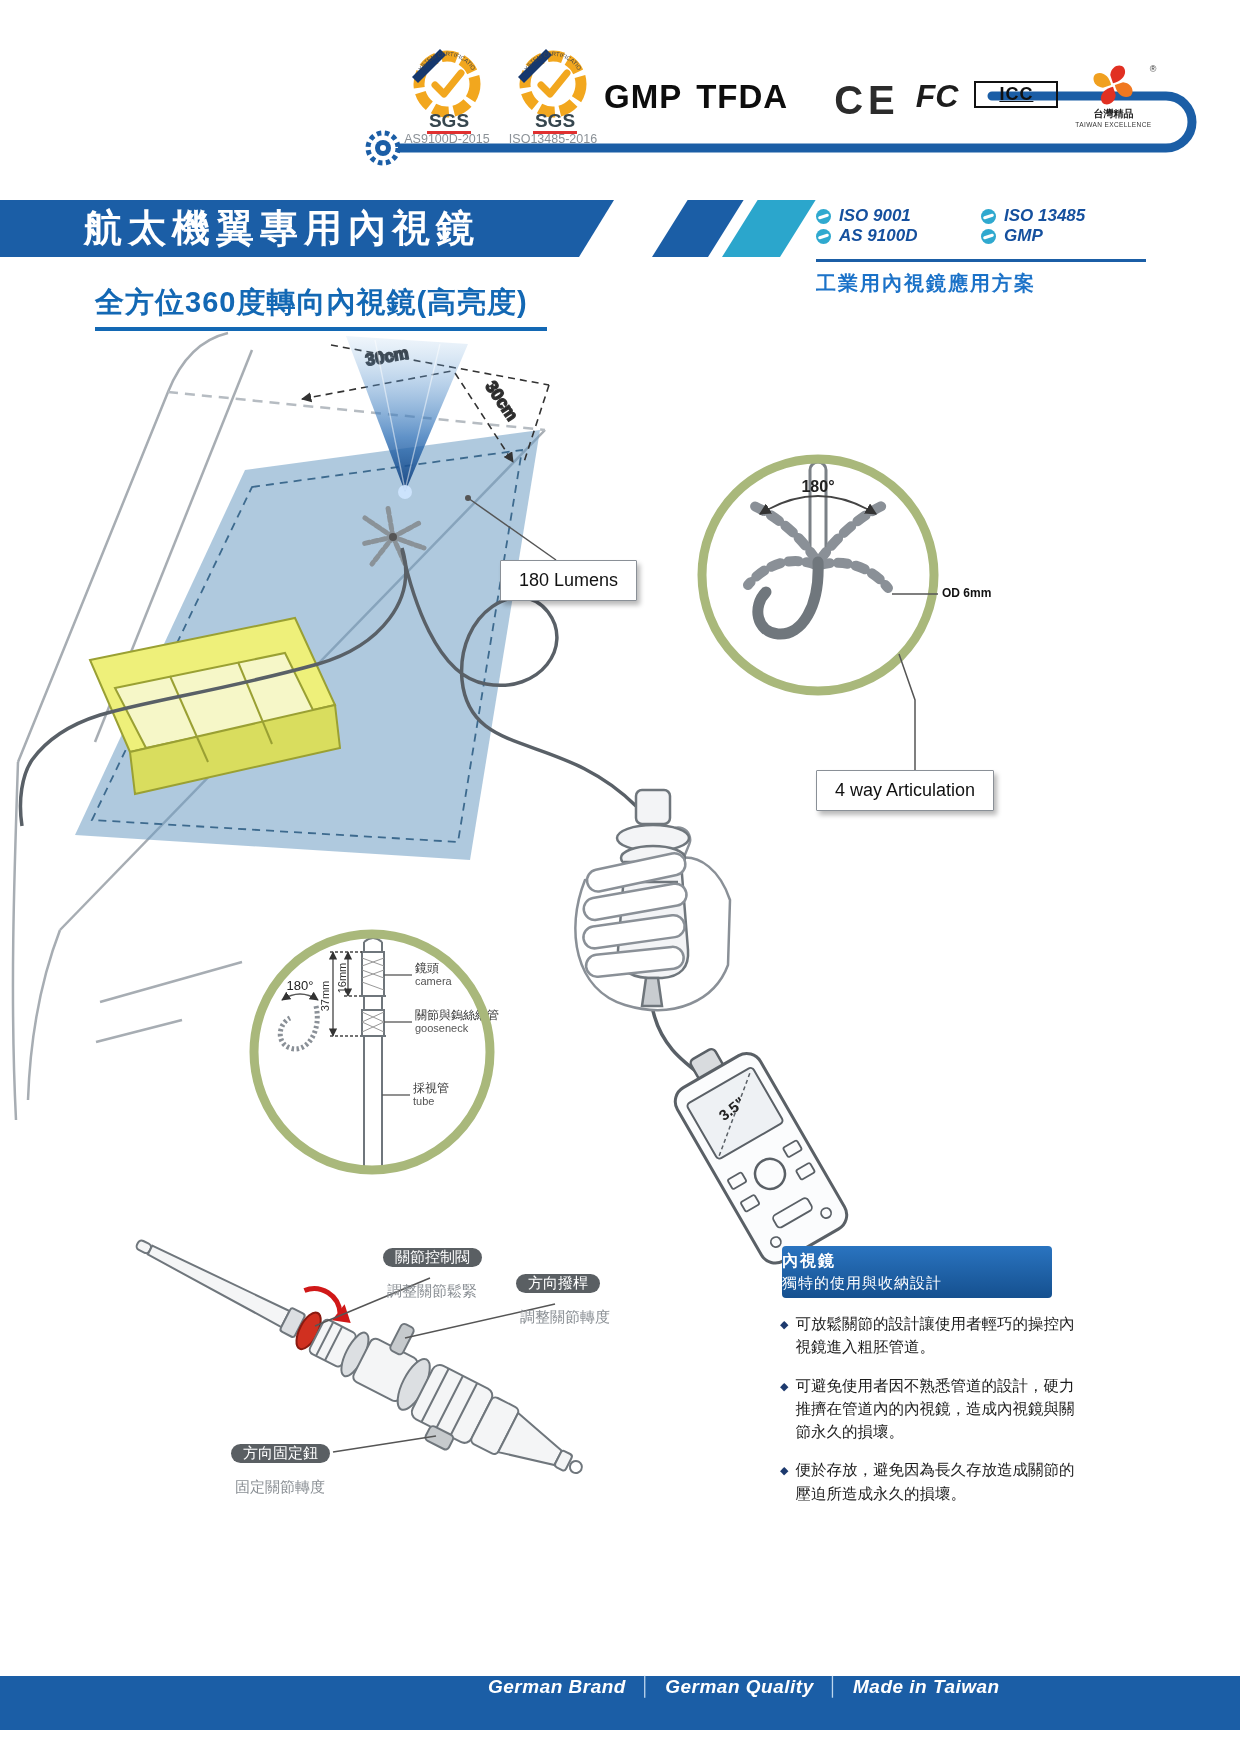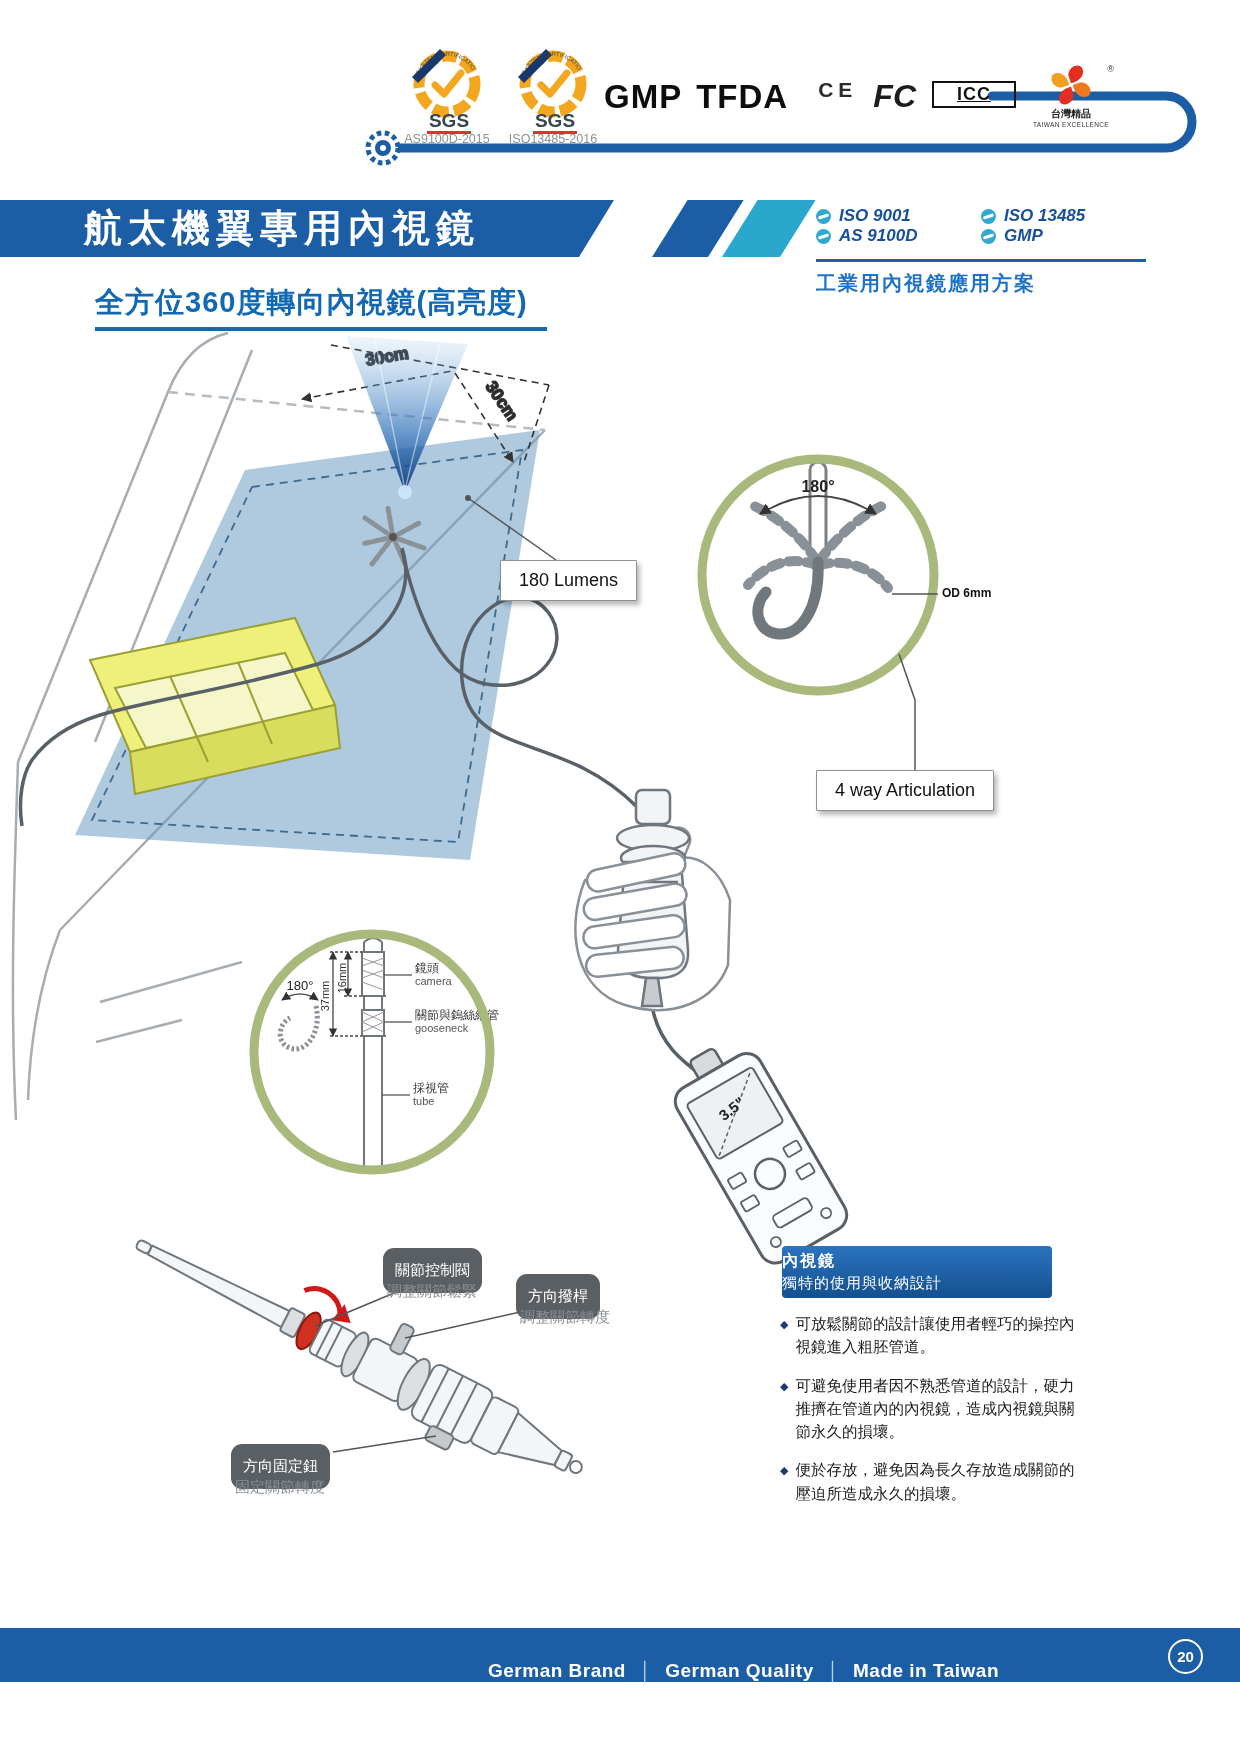--- a/index.html
+++ b/index.html
@@ -5,21 +5,21 @@
   html,body{margin:0;padding:0;background:#e8e8e8;}
   .page{position:relative;width:1240px;height:1754px;background:#ffffff;margin:0 auto;
         font-family:"Liberation Sans",sans-serif;overflow:hidden;}
   .abs{position:absolute;}
   svg{font-family:"Liberation Sans",sans-serif;}
 
   
   .cert-sub{position:absolute;width:124px;text-align:center;font-size:12.5px;font-weight:normal;color:#8b9197;}
   .big-logos{position:absolute;left:604px;top:78px;display:flex;align-items:flex-start;gap:16px;}
   .gmp-tfda span{font-size:33px;font-weight:800;color:#0d0d0d;letter-spacing:1px;margin-right:14px;}
-  .ce-mark{font-size:21px;font-weight:600;color:#2b2b2b;letter-spacing:5px;}
+  .ce-mark{font-size:40px;font-weight:600;color:#2b2b2b;letter-spacing:5px;margin-left:16px;}
   .fcc-mark{font-size:32px;font-weight:800;color:#1c1c1c;font-style:italic;}
   .icc-mark{border:2.5px solid #111;padding:1px 23px;font-size:18px;font-weight:800;color:#111;
             text-decoration:underline;letter-spacing:1px;margin-top:3px;}
   .tw-block{display:flex;flex-direction:column;align-items:center;width:78px;margin-top:-14px;}
   .tw-line1{font-size:10px;font-weight:bold;color:#222;margin-top:1px;}
   .tw-line2{font-size:6.5px;color:#333;letter-spacing:.4px;}
   .tw-reg{position:absolute;right:-4px;top:0;font-size:9px;color:#333;}
 
   
   .banner{position:absolute;left:0;top:200px;width:614px;height:57px;background:#1b5ea6;
@@ -40,35 +40,35 @@
 
   
   .section-title{position:absolute;left:95px;top:283px;font-size:29px;font-weight:bold;color:#1368b4;letter-spacing:1px;}
   .section-underline{position:absolute;left:95px;top:327px;width:452px;height:4px;background:#1368b4;}
 
   
   .callout{position:absolute;background:#fff;border:1.5px solid #8a9097;border-radius:1px;
            padding:9px 18px;font-size:18px;color:#111;box-shadow:3px 4px 5px rgba(0,0,0,.28);white-space:nowrap;}
   .od-label{position:absolute;left:942px;top:586px;font-size:12px;color:#111;font-weight:bold;}
 
-  .darklabel{position:absolute;background:#5a5f63;color:#fff;font-size:15px;padding:13px 12px;border-radius:11px;white-space:nowrap;}
+  .darklabel{position:absolute;background:#5a5f63;color:#fff;font-size:15px;padding:0 12px;border-radius:11px;white-space:nowrap;}
   .darkdesc{position:absolute;color:#8a8f94;font-size:15px;white-space:nowrap;}
 
   
   .featurebox{position:absolute;left:782px;top:1246px;width:270px;height:52px;background:linear-gradient(#2a74c0,#15508f);
               color:#fff;text-align:left;border-radius:4px;display:flex;flex-direction:column;justify-content:center;gap:2px;}
   .featurebox .t1{font-size:16px;font-weight:bold;letter-spacing:2px;}
   .featurebox .t2{font-size:15px;letter-spacing:1px;}
   .bullets{position:absolute;left:780px;top:1312px;width:296px;}
   .bullet{display:flex;gap:7px;font-size:15.5px;color:#1c1c1c;line-height:1.5;margin-bottom:15px;}
   .bullet .dia{color:#1d3a6e;font-size:11px;padding-top:4px;flex:0 0 auto;}
 
   
-  .footer{position:absolute;left:0;top:1628px;width:1240px;height:54px;background:#1b5ea6;
-          display:flex;align-items:flex-end;padding-left:488px;box-sizing:border-box;}
+  .footer{position:absolute;left:0;top:1676px;width:1240px;height:54px;background:#1b5ea6;
+          display:flex;align-items:flex-start;padding-left:488px;box-sizing:border-box;font-style:italic;}
   .footer .fitem{color:#fff;font-size:19px;font-weight:bold;letter-spacing:.5px;}
   .footer .fsep{color:#bcd6ee;font-size:18px;margin:0 14px;font-weight:400;}
   .pagecircle{position:absolute;left:1168px;top:1639px;width:31px;height:31px;border:2.5px solid #fff;border-radius:50%;
               color:#fff;font-size:15px;font-weight:bold;display:flex;align-items:center;justify-content:center;}
 </style>
 </head>
 <body>
 
 <div class="page">
 

